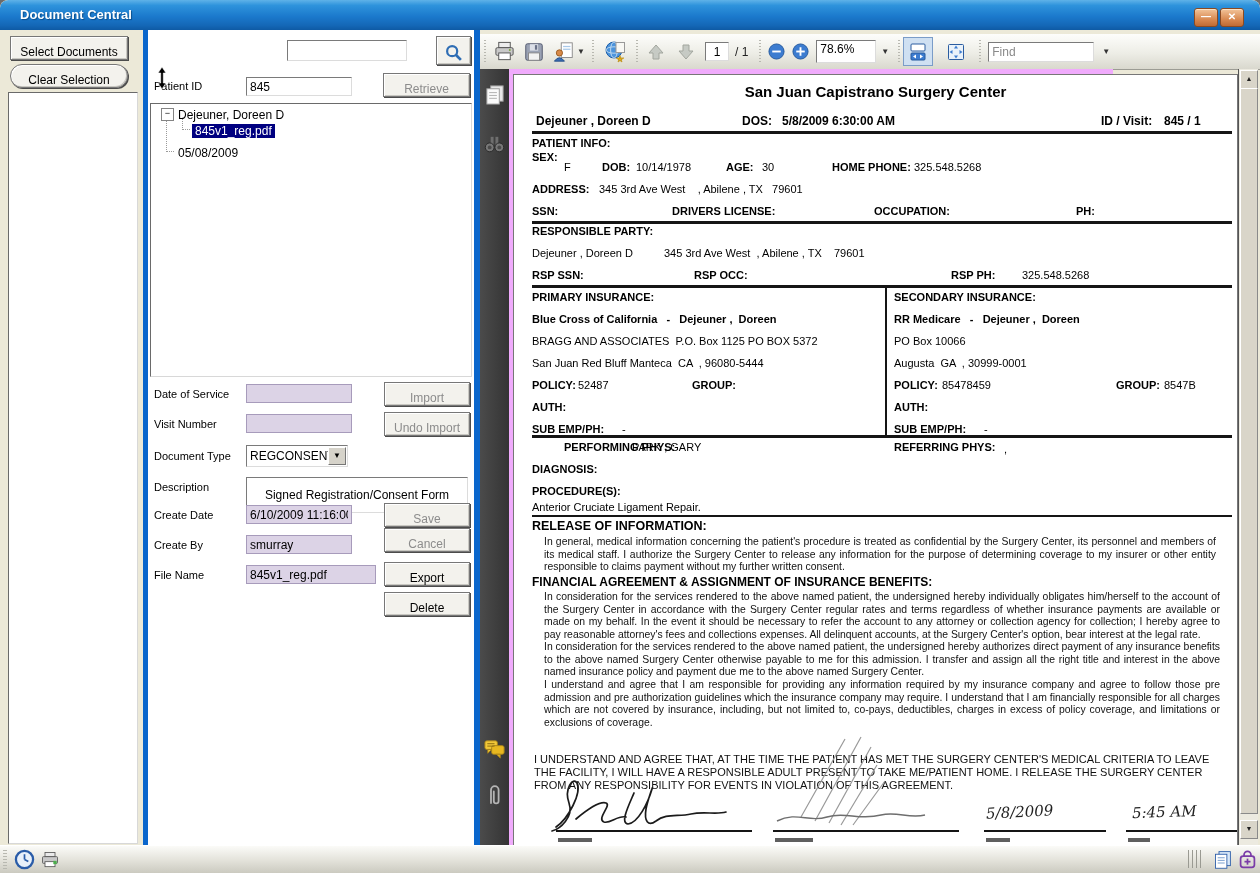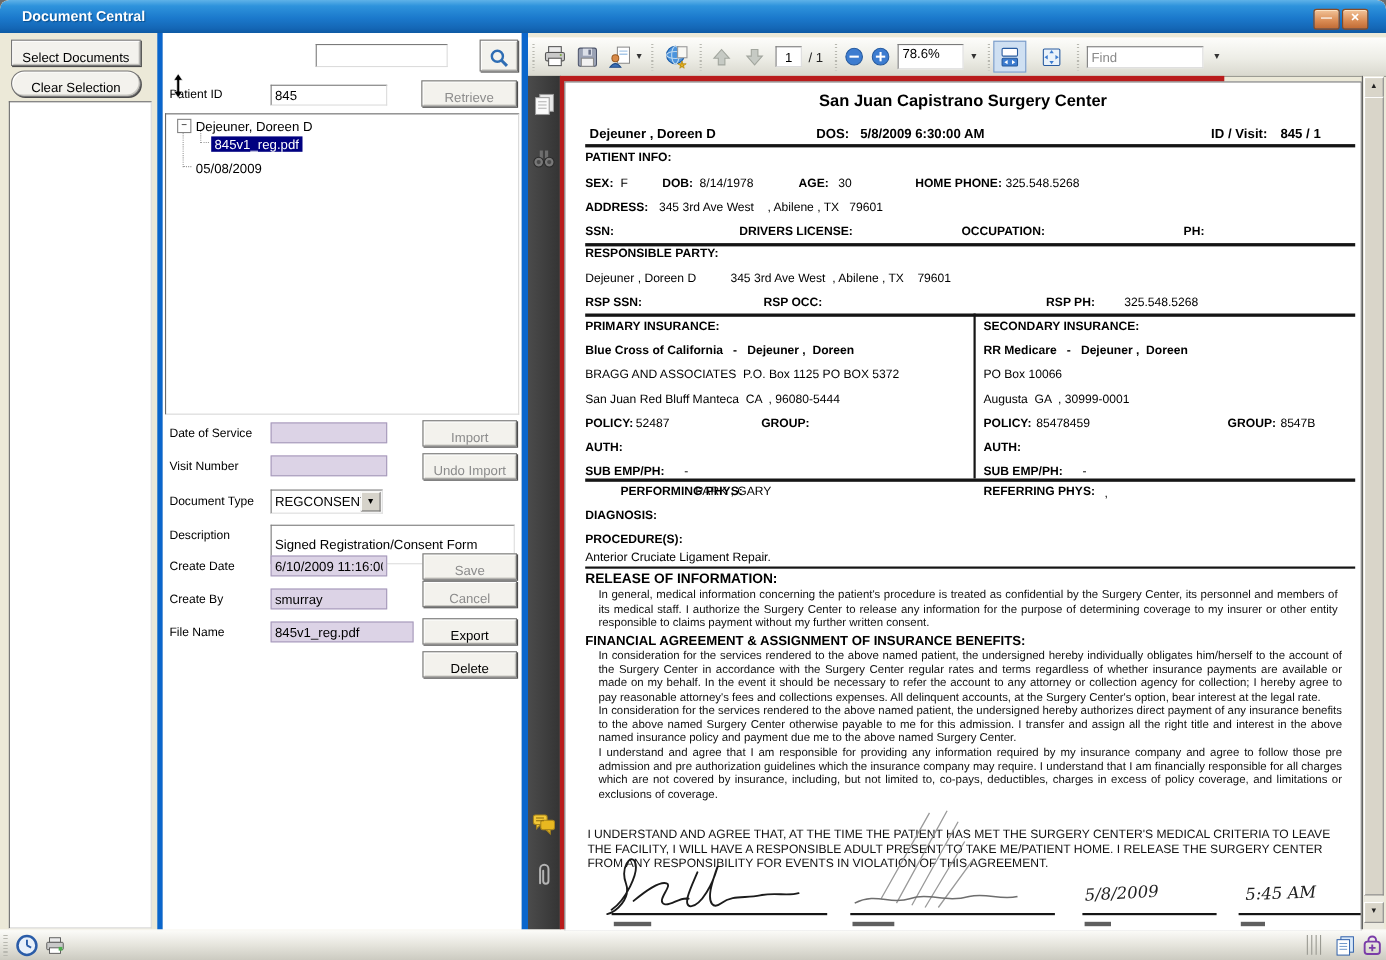--- a/index.html
+++ b/index.html
@@ -28,21 +28,21 @@
   .tsel{background:#000080;color:#fff;padding:0 3px;}
   .dot-v{border-left:1px dotted #9a9a9a;position:absolute;}
   .dot-h{border-top:1px dotted #9a9a9a;position:absolute;}
   
   .vtoolbar{position:absolute;left:480px;top:34px;width:780px;height:35px;
     background:linear-gradient(#FDFDFB,#EDEDE6 55%,#D9D8CE);border-bottom:1px solid #9C9C94;
     display:flex;align-items:center;}
   .tsep{width:5px;height:24px;margin:0 3px;background:repeating-linear-gradient(#B8B8B0 0 1px,transparent 1px 3px);width:2px;}
   .tbtn{width:30px;height:28px;display:flex;align-items:center;justify-content:center;}
   .sidebar{position:absolute;left:480px;top:69px;width:29px;height:776px;background:linear-gradient(to right,#4B4B4B,#343434);border-right:1px solid #1d1d1d;}
-  .pagearea{position:absolute;left:509px;top:69px;width:604px;height:776px;background:#b91c1c;}
+  .pagearea{position:absolute;left:509px;top:69px;width:604px;height:776px;background:#f0abfc;}
   .page{position:absolute;left:4px;top:5px;width:723px;height:771px;background:#fff;border:1px solid #777;overflow:hidden;}
   .scroll{position:absolute;left:1238px;top:69px;width:19px;height:776px;background:#ECEAE0;border-left:1px solid #555;}
   .sbtn{position:absolute;left:1px;width:16px;height:17px;background:#D9D5C9;border:1px solid;border-color:#fff #8a8a8a #8a8a8a #fff;font-size:7px;text-align:center;line-height:16px;color:#222;}
   
   .d{position:absolute;font-size:11px;color:#000;white-space:nowrap;}
   .db{position:absolute;font-size:11px;font-weight:bold;color:#000;white-space:nowrap;}
   .bline{position:absolute;background:#151515;}
   .para{position:absolute;font-size:10.4px;line-height:12.6px;color:#111;text-align:justify;}
   .statusbar{position:absolute;left:0;top:845px;width:1260px;height:28px;
     background:linear-gradient(#FBFBF8,#E4E3DB 50%,#C9C8BE);border-top:1px solid #fff;}
@@ -113,21 +113,21 @@
         <span>Undo Import</span>
       </div>
 
     <span class="lbl abs" style="left:6px;top:420px;">Document Type</span>
     <div class="abs sunken" style="left:98px;top:415px;width:100px;height:20px;">
       <span class="abs" style="left:3px;top:3px;font-size:12px;">REGCONSENT</span>
       <div class="abs" style="right:1px;top:1px;width:16px;height:16px;background:#D6D3CA;border:1px solid;border-color:#fff #777 #777 #fff;text-align:center;font-size:8px;line-height:15px;"><span>▼</span></div>
     </div>
 
     <span class="lbl abs" style="left:6px;top:451px;">Description</span>
-    <input class="fld abs" style="left: 98px; top: 447px; width: 222px; height: 36px;" value="Signed Registration/Consent Form">
+    <input class="fld abs" style="left: 98px; top: 447px; width: 222px; height: 36px; text-align: center;" value="Signed Registration/Consent Form">
 
     <span class="lbl abs" style="left:6px;top:479px;">Create Date</span>
     <input class="fld lav abs" style="left: 98px; top: 475px; width: 106px; height: 19px;" readonly="" value="6/10/2009 11:16:00">
     <div class="abs btn3d dis" style="left:236px;top:473px;width:84px;height:22px;">
         <span>Save</span>
       </div>
 
     <span class="lbl abs" style="left:6px;top:509px;">Create By</span>
     <input class="fld lav abs" style="left: 98px; top: 505px; width: 106px; height: 19px;" readonly="" value="smurray">
     <div class="abs btn3d dis" style="left:236px;top:498px;width:84px;height:22px;">
@@ -277,24 +277,24 @@
       <div class="db" style="left:0;top:8px;width:723px;text-align:center;font-size:15px;">San Juan Capistrano Surgery Center</div>
 
       <span class="db" style="left:22px;top:39px;font-size:12px;">Dejeuner , Doreen  D</span>
       <span class="db" style="left:228px;top:39px;font-size:12px;">DOS:</span>
       <span class="db" style="left:268px;top:39px;font-size:12px;">5/8/2009 6:30:00 AM</span>
       <span class="db" style="left:587px;top:39px;font-size:12px;">ID / Visit:</span>
       <span class="db" style="left:650px;top:39px;font-size:12px;">845 / 1</span>
       <div class="bline" style="left:18px;top:56px;width:700px;height:3px;"></div>
 
       <span class="db" style="left:18px;top:62px;">PATIENT INFO:</span>
-      <span class="db" style="left:18px;top:86px;">SEX:</span>
+      <span class="db" style="left:18px;top:76px;">SEX:</span>
       <span class="d" style="left:50px;top:86px;">F</span>
       <span class="db" style="left:88px;top:86px;">DOB:</span>
-      <span class="d" style="left:122px;top:86px;">8/14/1978</span>
+      <span class="d" style="left:122px;top:86px;">10/14/1978</span>
       <span class="db" style="left:212px;top:86px;">AGE:</span>
       <span class="d" style="left:248px;top:86px;">30</span>
       <span class="db" style="left:318px;top:86px;">HOME PHONE:</span>
       <span class="d" style="left:400px;top:86px;">325.548.5268</span>
 
       <span class="db" style="left:18px;top:108px;">ADDRESS:</span>
       <span class="d" style="left:85px;top:108px;white-space:pre;">345 3rd Ave West    , Abilene , TX   79601</span>
 
       <span class="db" style="left:18px;top:130px;">SSN:</span>
       <span class="db" style="left:158px;top:130px;">DRIVERS LICENSE:</span>

